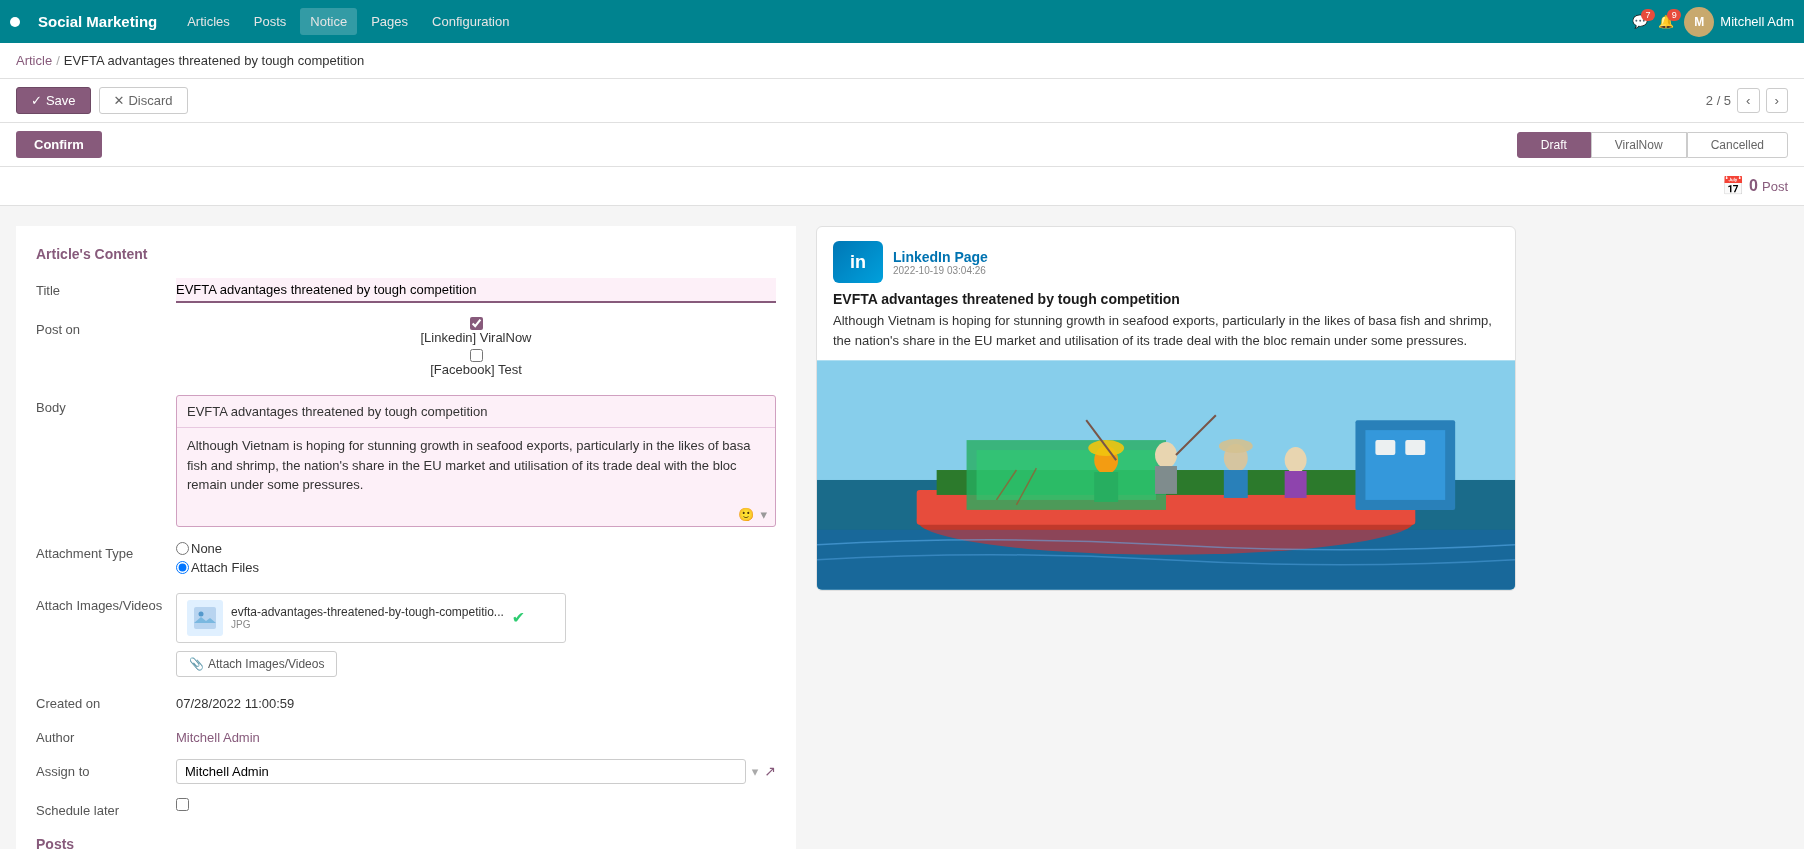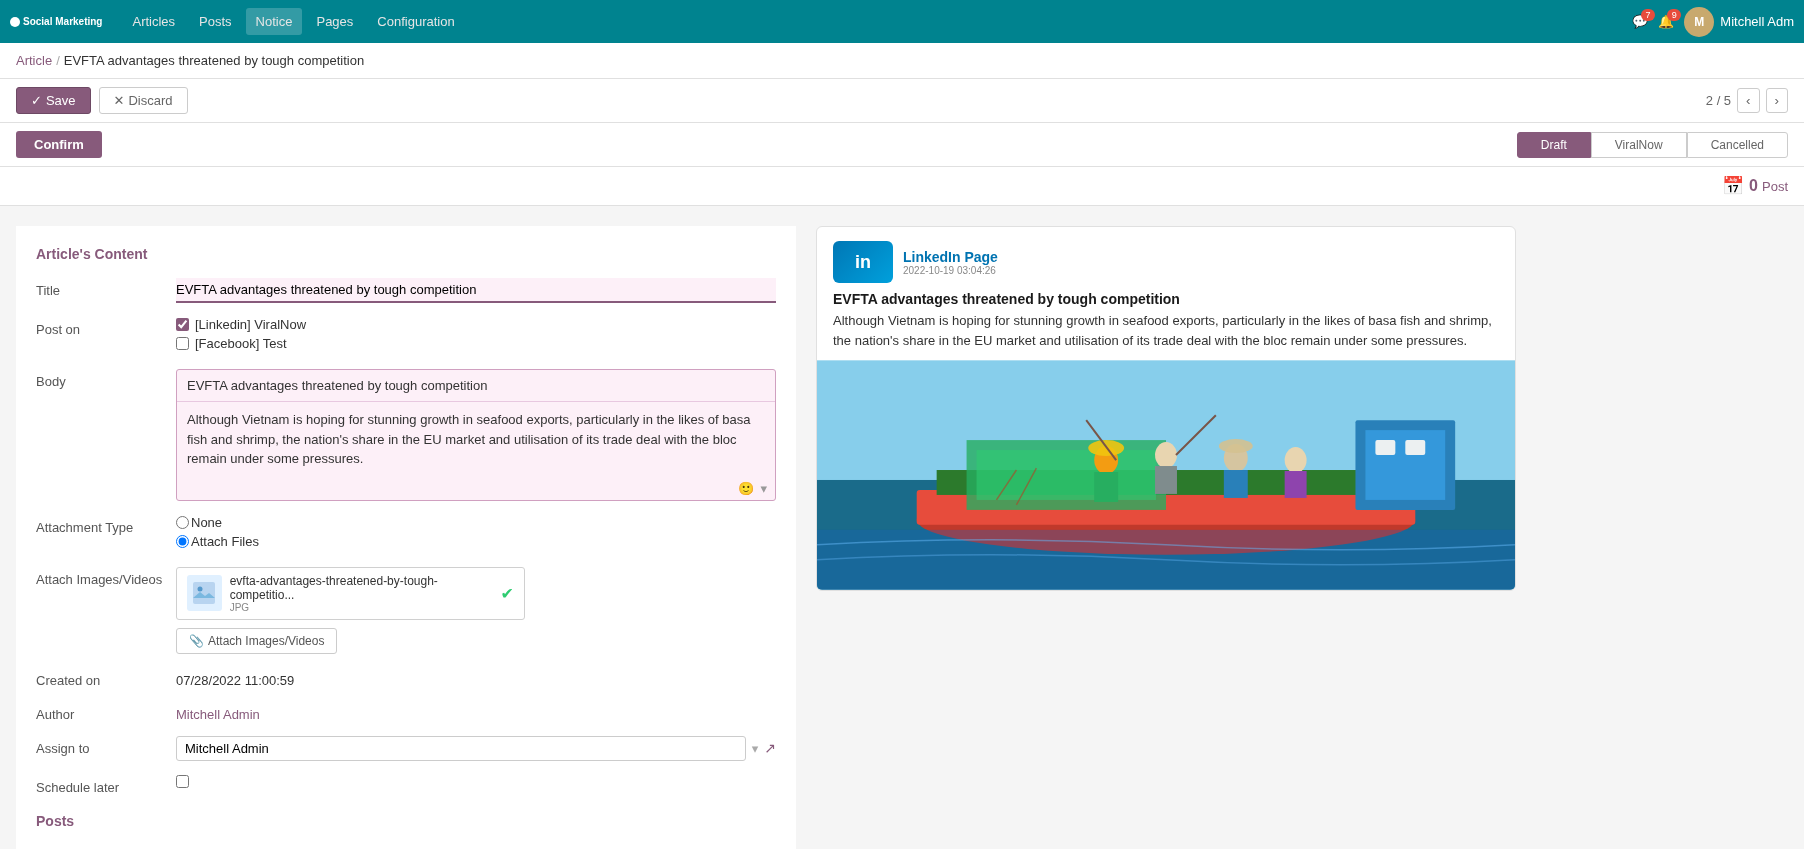--- a/index.html
+++ b/index.html
@@ -10,23 +10,23 @@
       background: #00838f;
       height: 43px;
       display: flex;
       align-items: center;
       padding: 0 10px;
       gap: 20px;
     }
     .topbar-brand {
       display: flex;
       align-items: center;
-      gap: 3px;
+      gap: 18px;
       color: #fff;
-      font-size: 10px;
+      font-size: 15px;
       font-weight: bold;
     }
     .topbar-brand-dot {
       width: 10px; height: 10px;
       background: #fff;
       border-radius: 50%;
     }
     .topbar nav { display: flex; gap: 4px; }
     .topbar nav a {
       color: #e5e5e5;
@@ -232,21 +232,21 @@
     .form-field { flex: 1; }
     .input-title {
       width: 100%;
       border: none;
       border-bottom: 2px solid #875a7b;
       padding: 4px 0;
       font-size: 13px;
       outline: none;
       background: #fdf0f8;
     }
-    .checkbox-row { display: flex; align-items: center; gap: 6px; margin-bottom: 4px; }
+    .checkbox-row { display: flex; align-items: center; margin-bottom: 4px; flex-direction: column; }
     .checkbox-row input[type=checkbox] { accent-color: #875a7b; }
 
     .body-editor {
       width: 100%;
       border: 1px solid #d0a0c0;
       border-radius: 3px;
       background: #fdf0f8;
       padding: 0;
     }
     .body-title-row {
@@ -274,21 +274,21 @@
     .radio-row { display: flex; align-items: center; gap: 2px; margin-bottom: 4px; }
 
     
     .attachment-file {
       display: flex;
       align-items: center;
       gap: 8px;
       border: 1px solid #d0d0d0;
       border-radius: 3px;
       padding: 6px 10px;
-      width: 349px;
+      width: 390px;
       background: #fff;
       margin-bottom: 8px;
     }
     .file-thumb {
       width: 36px; height: 36px;
       background: #e0f0ff;
       border-radius: 3px;
       display: flex; align-items: center; justify-content: center;
       font-size: 10px; color: #555;
     }
@@ -339,21 +339,21 @@
       overflow: hidden;
       max-width: 700px;
     }
     .linkedin-header {
       display: flex;
       align-items: center;
       gap: 10px;
       padding: 14px 16px 8px;
     }
     .linkedin-avatar {
-      width: 60px; height: 42px;
+      width: 50px; height: 42px;
       background: linear-gradient(135deg, #0077b5, #00a0dc);
       border-radius: 6px;
       display: flex; align-items: center; justify-content: center;
       color: #fff; font-weight: bold; font-size: 18px;
     }
     .linkedin-page-name { color: #0073b1; font-weight: bold; font-size: 14px; }
     .linkedin-date { color: #888; font-size: 10px; }
     .linkedin-body { padding: 0 16px 10px; }
     .linkedin-post-title { font-weight: bold; font-size: 14px; margin-bottom: 4px; color: #1a1a1a; }
     .linkedin-post-text { font-size: 13px; color: #333; line-height: 1.5; }

